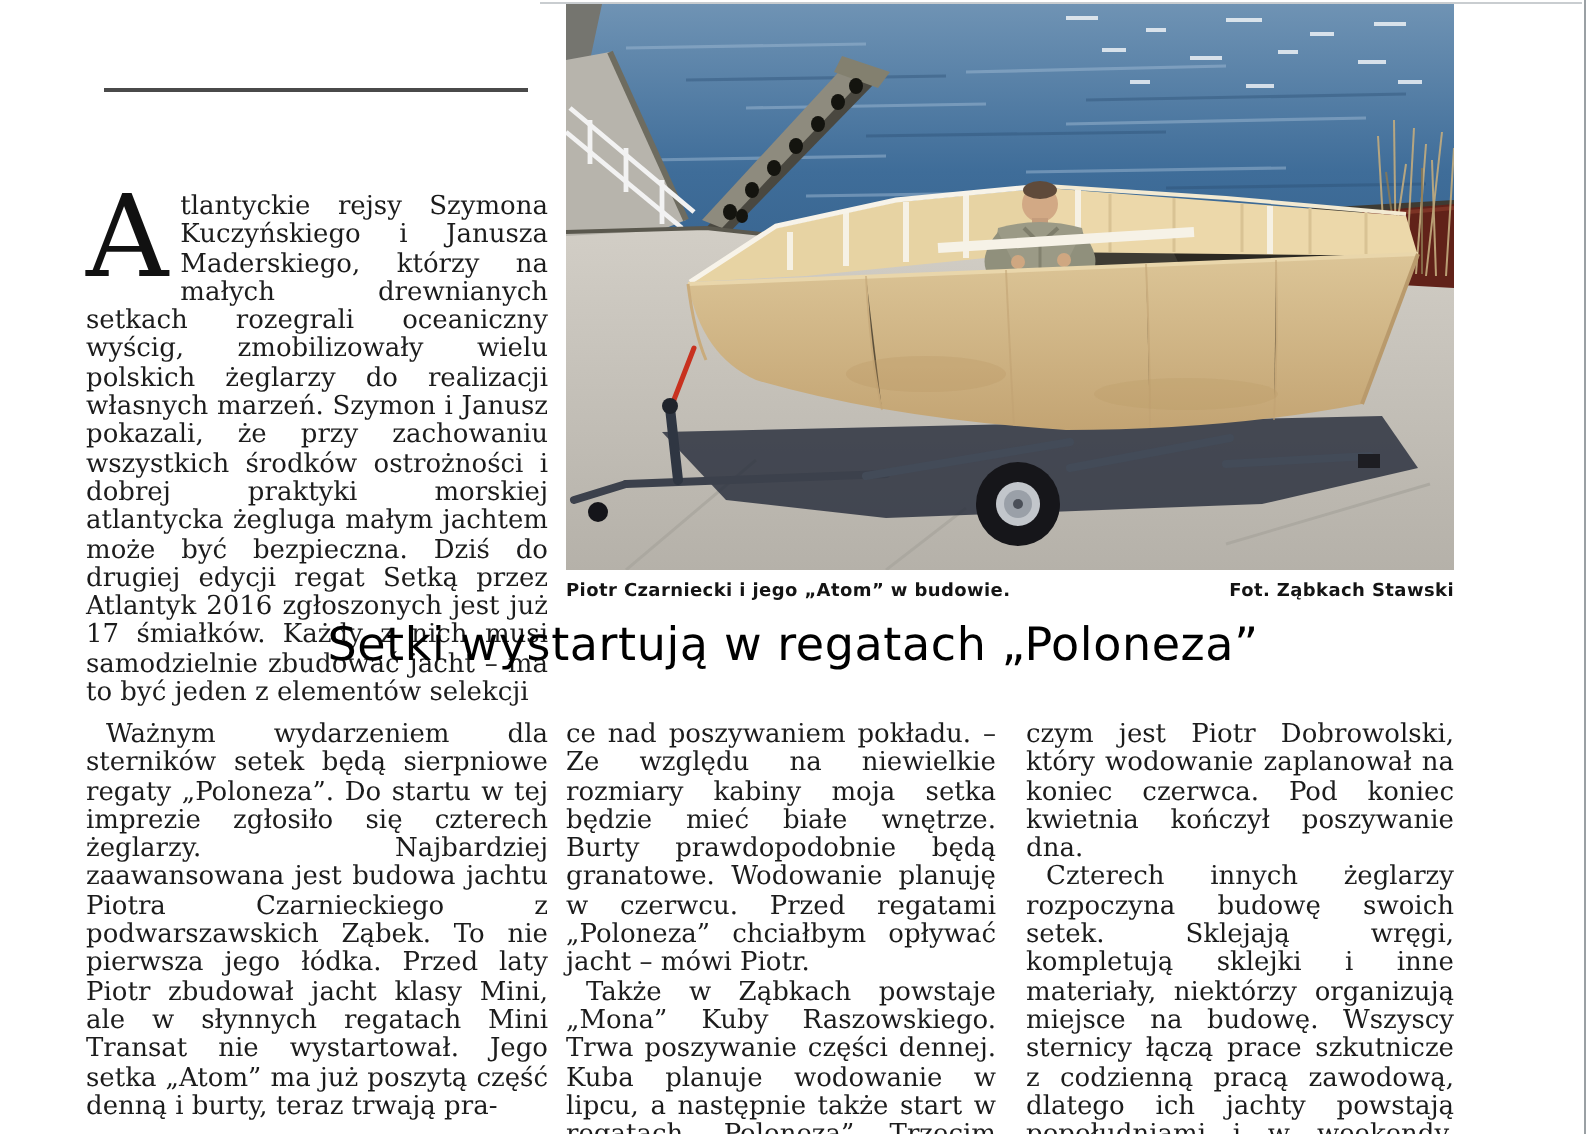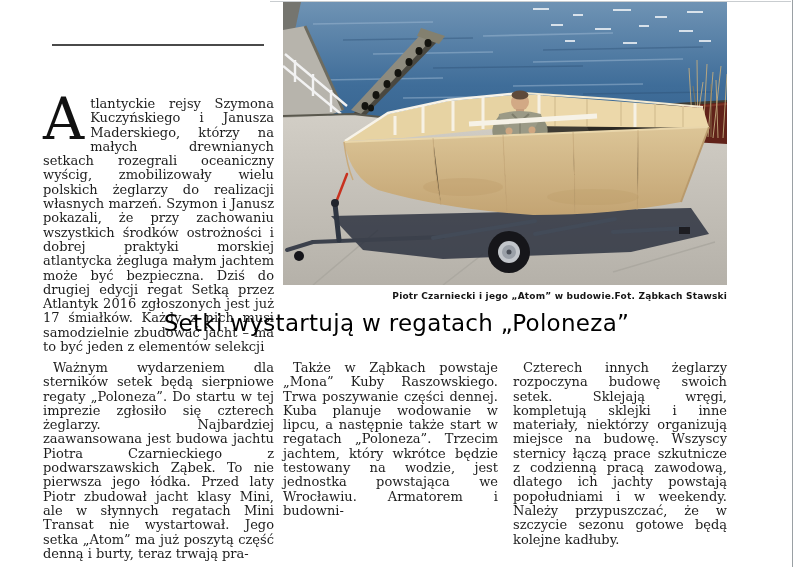--- a/index.html
+++ b/index.html
@@ -8,21 +8,21 @@
     font-family:"DejaVu Serif", "Liberation Serif", serif;color:#1c1c1c;
     border-right:1px solid #9aa0a4;box-sizing:border-box;
   }
   .top-hairline{position:absolute;left:270px;top:1px;width:521px;height:1px;background:#c9cdd0;}
   .top-rule{position:absolute;left:52px;top:44px;width:212px;height:2px;background:#4a4a4a;}
 
   .photo{position:absolute;left:283px;top:2px;width:444px;height:283px;margin:0;padding:0;overflow:hidden;}
   .photo svg{display:block;}
 
   .caption-row{
-    position:absolute;left:283px;top:291px;width:444px;display:flex;justify-content:flex-end;
+    position:absolute;left:283px;top:291px;width:444px;display:flex;justify-content:space-between;
     font-family:"DejaVu Sans","Liberation Sans",sans-serif;font-size:9px;font-weight:bold;color:#141414;
     letter-spacing:.2px;
   }
 
   .intro{
     position:absolute;left:43px;top:97px;width:231px;
     font-size:13px;line-height:14.3px;text-align:justify;
   }
   .dropcap{
     float:left;font-size:57px;line-height:43px;height:43px;
@@ -246,20 +246,22 @@
     <span class="dropcap">A</span><span>tlantyckie rejsy Szymona Kuczyńskiego i Janusza Maderskiego, którzy na małych drewnianych setkach rozegrali oceaniczny wyścig, zmobilizowały wielu polskich żeglarzy do realizacji własnych marzeń. Szymon i Janusz pokazali, że przy zachowaniu wszystkich środków ostrożności i dobrej praktyki morskiej atlantycka żegluga małym jachtem może być bezpieczna. Dziś do drugiej edycji regat Setką przez Atlantyk 2016 zgłoszonych jest już 17 śmiałków. Każdy z nich musi samodzielnie zbudować jacht – ma to być jeden z elementów selekcji</span>
   </div>
 
   <h1 class="headline">Setki wystartują w regatach „Poloneza”</h1>
 
   <div class="cols">
     <div class="col col1">
       <p class="indent">Ważnym wydarzeniem dla sterników setek będą sierpniowe regaty „Poloneza”. Do startu w tej imprezie zgłosiło się czterech żeglarzy. Najbardziej zaawansowana jest budowa jachtu Piotra Czarnieckiego z podwarszawskich Ząbek. To nie pierwsza jego łódka. Przed laty Piotr zbudował jacht klasy Mini, ale w słynnych regatach Mini Transat nie wystartował. Jego setka „Atom” ma już poszytą część denną i burty, teraz trwają pra-</p>
     </div>
     <div class="col col2">
+      <p>ce nad poszywaniem pokładu. – Ze względu na niewielkie rozmiary kabiny moja setka będzie mieć białe wnętrze. Burty prawdopodobnie będą granatowe. Wodowanie planuję w czerwcu. Przed regatami „Poloneza” chciałbym opływać jacht – mówi Piotr.</p>
       <p class="indent">Także w Ząbkach powstaje „Mona” Kuby Raszowskiego. Trwa poszywanie części dennej. Kuba planuje wodowanie w lipcu, a następnie także start w regatach „Poloneza”. Trzecim jachtem, który wkrótce będzie testowany na wodzie, jest jednostka powstająca we Wrocławiu. Armatorem i budowni-</p>
     </div>
     <div class="col col3">
+      <p>czym jest Piotr Dobrowolski, który wodowanie zaplanował na koniec czerwca. Pod koniec kwietnia kończył poszywanie dna.</p>
       <p class="indent">Czterech innych żeglarzy rozpoczyna budowę swoich setek. Sklejają wręgi, kompletują sklejki i inne materiały, niektórzy organizują miejsce na budowę. Wszyscy sternicy łączą prace szkutnicze z codzienną pracą zawodową, dlatego ich jachty powstają popołudniami i w weekendy. Należy przypuszczać, że w szczycie sezonu gotowe będą kolejne kadłuby.</p>
 
     </div>
   </div>
 </div>
 
 </body></html>

